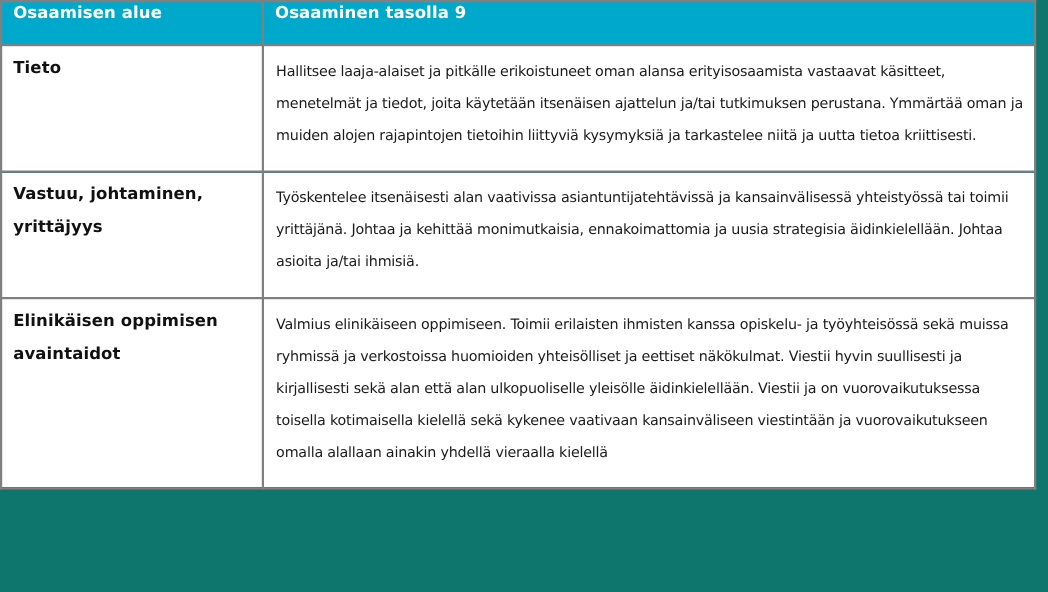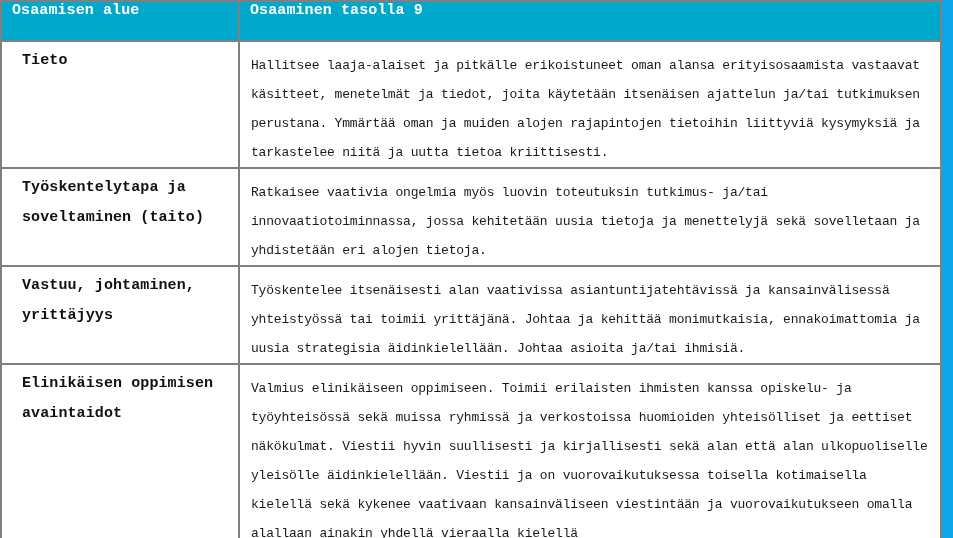--- a/index.html
+++ b/index.html
@@ -5,23 +5,22 @@
   html, body {
     margin: 0;
     padding: 0;
     background: #ffffff;
     font-family: "DejaVu Sans", "Liberation Sans", sans-serif;
   }
   .canvas {
     position: relative;
     width: 953px;
     height: 538px;
-    background: #0ea5e9;
+    background: #0f766e;
     overflow: hidden;
-    font-family: Liberation Mono, monospace;
   }
   table.competence {
     border-collapse: collapse;
     table-layout: fixed;
     width: 940px;
     margin: 0;
   }
   table.competence th,
   table.competence td {
     border: 2px solid #808080;
@@ -41,29 +40,29 @@
     padding: 0 8px 0 10px;
     vertical-align: middle;
     letter-spacing: 0.1px;
   }
   td.area {
     background: #ffffff;
     color: #111111;
     font-size: 15px;
     font-weight: bold;
     line-height: 30px;
-    padding: 4px 12px 4px 20px;
+    padding: 4px 12px 4px 10px;
     letter-spacing: 0.1px;
   }
   td.desc {
     background: #ffffff;
     color: #1a1a1a;
     font-size: 13px;
     line-height: 29px;
-    padding: 9px 10px 0 11px;
+    padding: 9px 10px 17px 11px;
     letter-spacing: -0.2px;
   }
   tr.r1 { height: 88px; }
   tr.r2 { height: 73px; }
   tr.r3 { height: 98px; }
   tr.r4 { height: 75px; }
   tr.r5 { height: 148px; }
 </style>
 </head>
 <body>
@@ -78,24 +77,20 @@
       <tr>
         <th class="hdr">Osaamisen alue</th>
         <th class="hdr">Osaaminen tasolla 9</th>
       </tr>
     </thead>
     <tbody>
       <tr class="r1">
         <td class="area">Tieto</td>
         <td class="desc">Hallitsee laaja-alaiset ja pitkälle erikoistuneet oman alansa erityisosaamista vastaavat käsitteet, menetelmät ja tiedot, joita käytetään itsenäisen ajattelun ja/tai tutkimuksen perustana. Ymmärtää oman ja muiden alojen rajapintojen tietoihin liittyviä kysymyksiä ja tarkastelee niitä ja uutta tietoa kriittisesti.</td>
       </tr>
-      <tr class="r2">
-        <td class="area">Työskentelytapa ja soveltaminen (taito)</td>
-        <td class="desc">Ratkaisee vaativia ongelmia myös luovin toteutuksin tutkimus- ja/tai innovaatiotoiminnassa, jossa kehitetään uusia tietoja ja menettelyjä sekä sovelletaan ja yhdistetään eri alojen tietoja.</td>
-      </tr>
       <tr class="r3">
         <td class="area">Vastuu, johtaminen, yrittäjyys</td>
         <td class="desc">Työskentelee itsenäisesti alan vaativissa asiantuntijatehtävissä ja kansainvälisessä yhteistyössä tai toimii yrittäjänä. Johtaa ja kehittää monimutkaisia, ennakoimattomia ja uusia strategisia äidinkielellään. Johtaa asioita ja/tai ihmisiä.</td>
       </tr>
       <tr class="r5">
         <td class="area">Elinikäisen oppimisen avaintaidot</td>
         <td class="desc">Valmius elinikäiseen oppimiseen. Toimii erilaisten ihmisten kanssa opiskelu- ja työyhteisössä sekä muissa ryhmissä ja verkostoissa huomioiden yhteisölliset ja eettiset näkökulmat. Viestii hyvin suullisesti ja kirjallisesti sekä alan että alan ulkopuoliselle yleisölle äidinkielellään. Viestii ja on vuorovaikutuksessa toisella kotimaisella kielellä sekä kykenee vaativaan kansainväliseen viestintään ja vuorovaikutukseen omalla alallaan ainakin yhdellä vieraalla kielellä</td>
       </tr>
     </tbody>
   </table>

